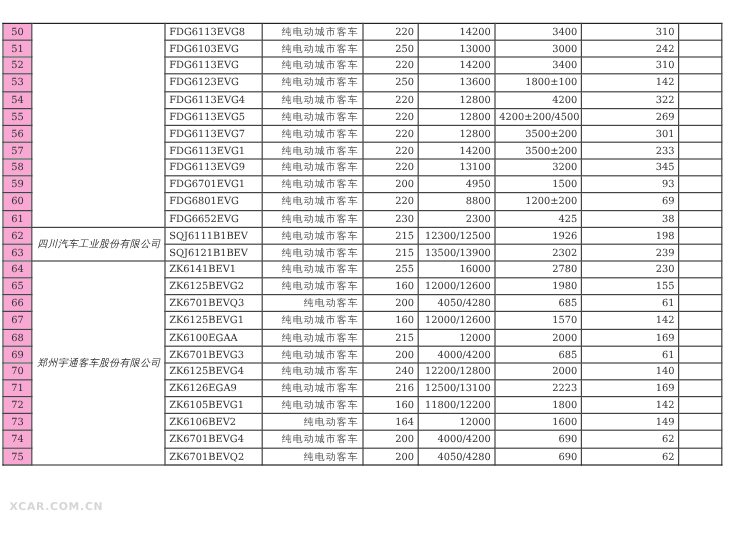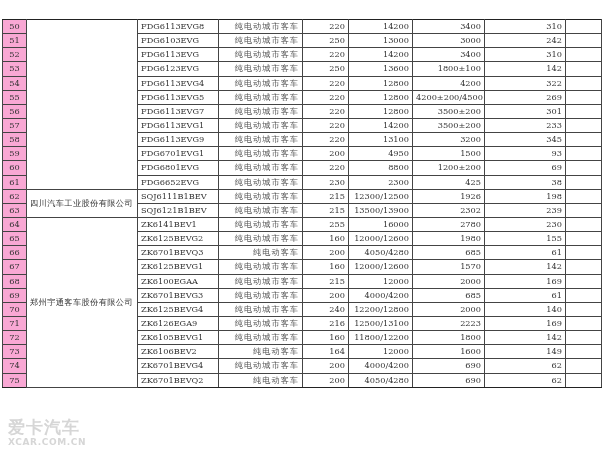--- a/index.html
+++ b/index.html
@@ -12,21 +12,21 @@
     }
     #doc-table td {
       border: 1px solid #444;
       height: 13.15px; padding: 0 3px;
       font-size: 8.2px; line-height: 13px;
       white-space: nowrap; overflow: hidden;
     }
     #doc-table tr:first-child td { border-top: 1.5px solid #222; }
     #doc-table tr:last-child td { border-bottom: 1.5px solid #222; }
     td.no { text-align: center; background: #f9a8d4; }
-    td.company { text-align: left; vertical-align: middle; font-size: 8px; letter-spacing: 0.4px; padding-left: 4px; }
+    td.company { text-align: right; vertical-align: middle; font-size: 8px; letter-spacing: 0.4px; padding-left: 4px; font-style: italic; }
     td.model { text-align: left; }
     td.type { text-align: right; letter-spacing: 1px; color: #555; }
     td.num { text-align: right; padding-right: 4px; }
     td.blank { }
     .watermark {
       position: absolute; left: 8px; top: 418px;
       color: #d6d6d6; font-family: "DejaVu Sans", sans-serif;
     }
     .watermark .wm-cn { font-size: 17px; font-weight: bold; letter-spacing: 1px; line-height: 19px; }
     .watermark .wm-en { font-size: 9px; font-weight: bold; letter-spacing: 0.6px; line-height: 10px; }
@@ -307,15 +307,14 @@
         <td class="num">200</td>
         <td class="num">4050/4280</td>
         <td class="num">690</td>
         <td class="num">62</td>
         <td class="blank"></td>
       </tr>
     </tbody>
 </table>
 
 <div class="watermark">
-  <div class="wm-cn">爱卡汽车</div>
   <div class="wm-en">XCAR.COM.CN</div>
 </div>
 
 </body></html>

